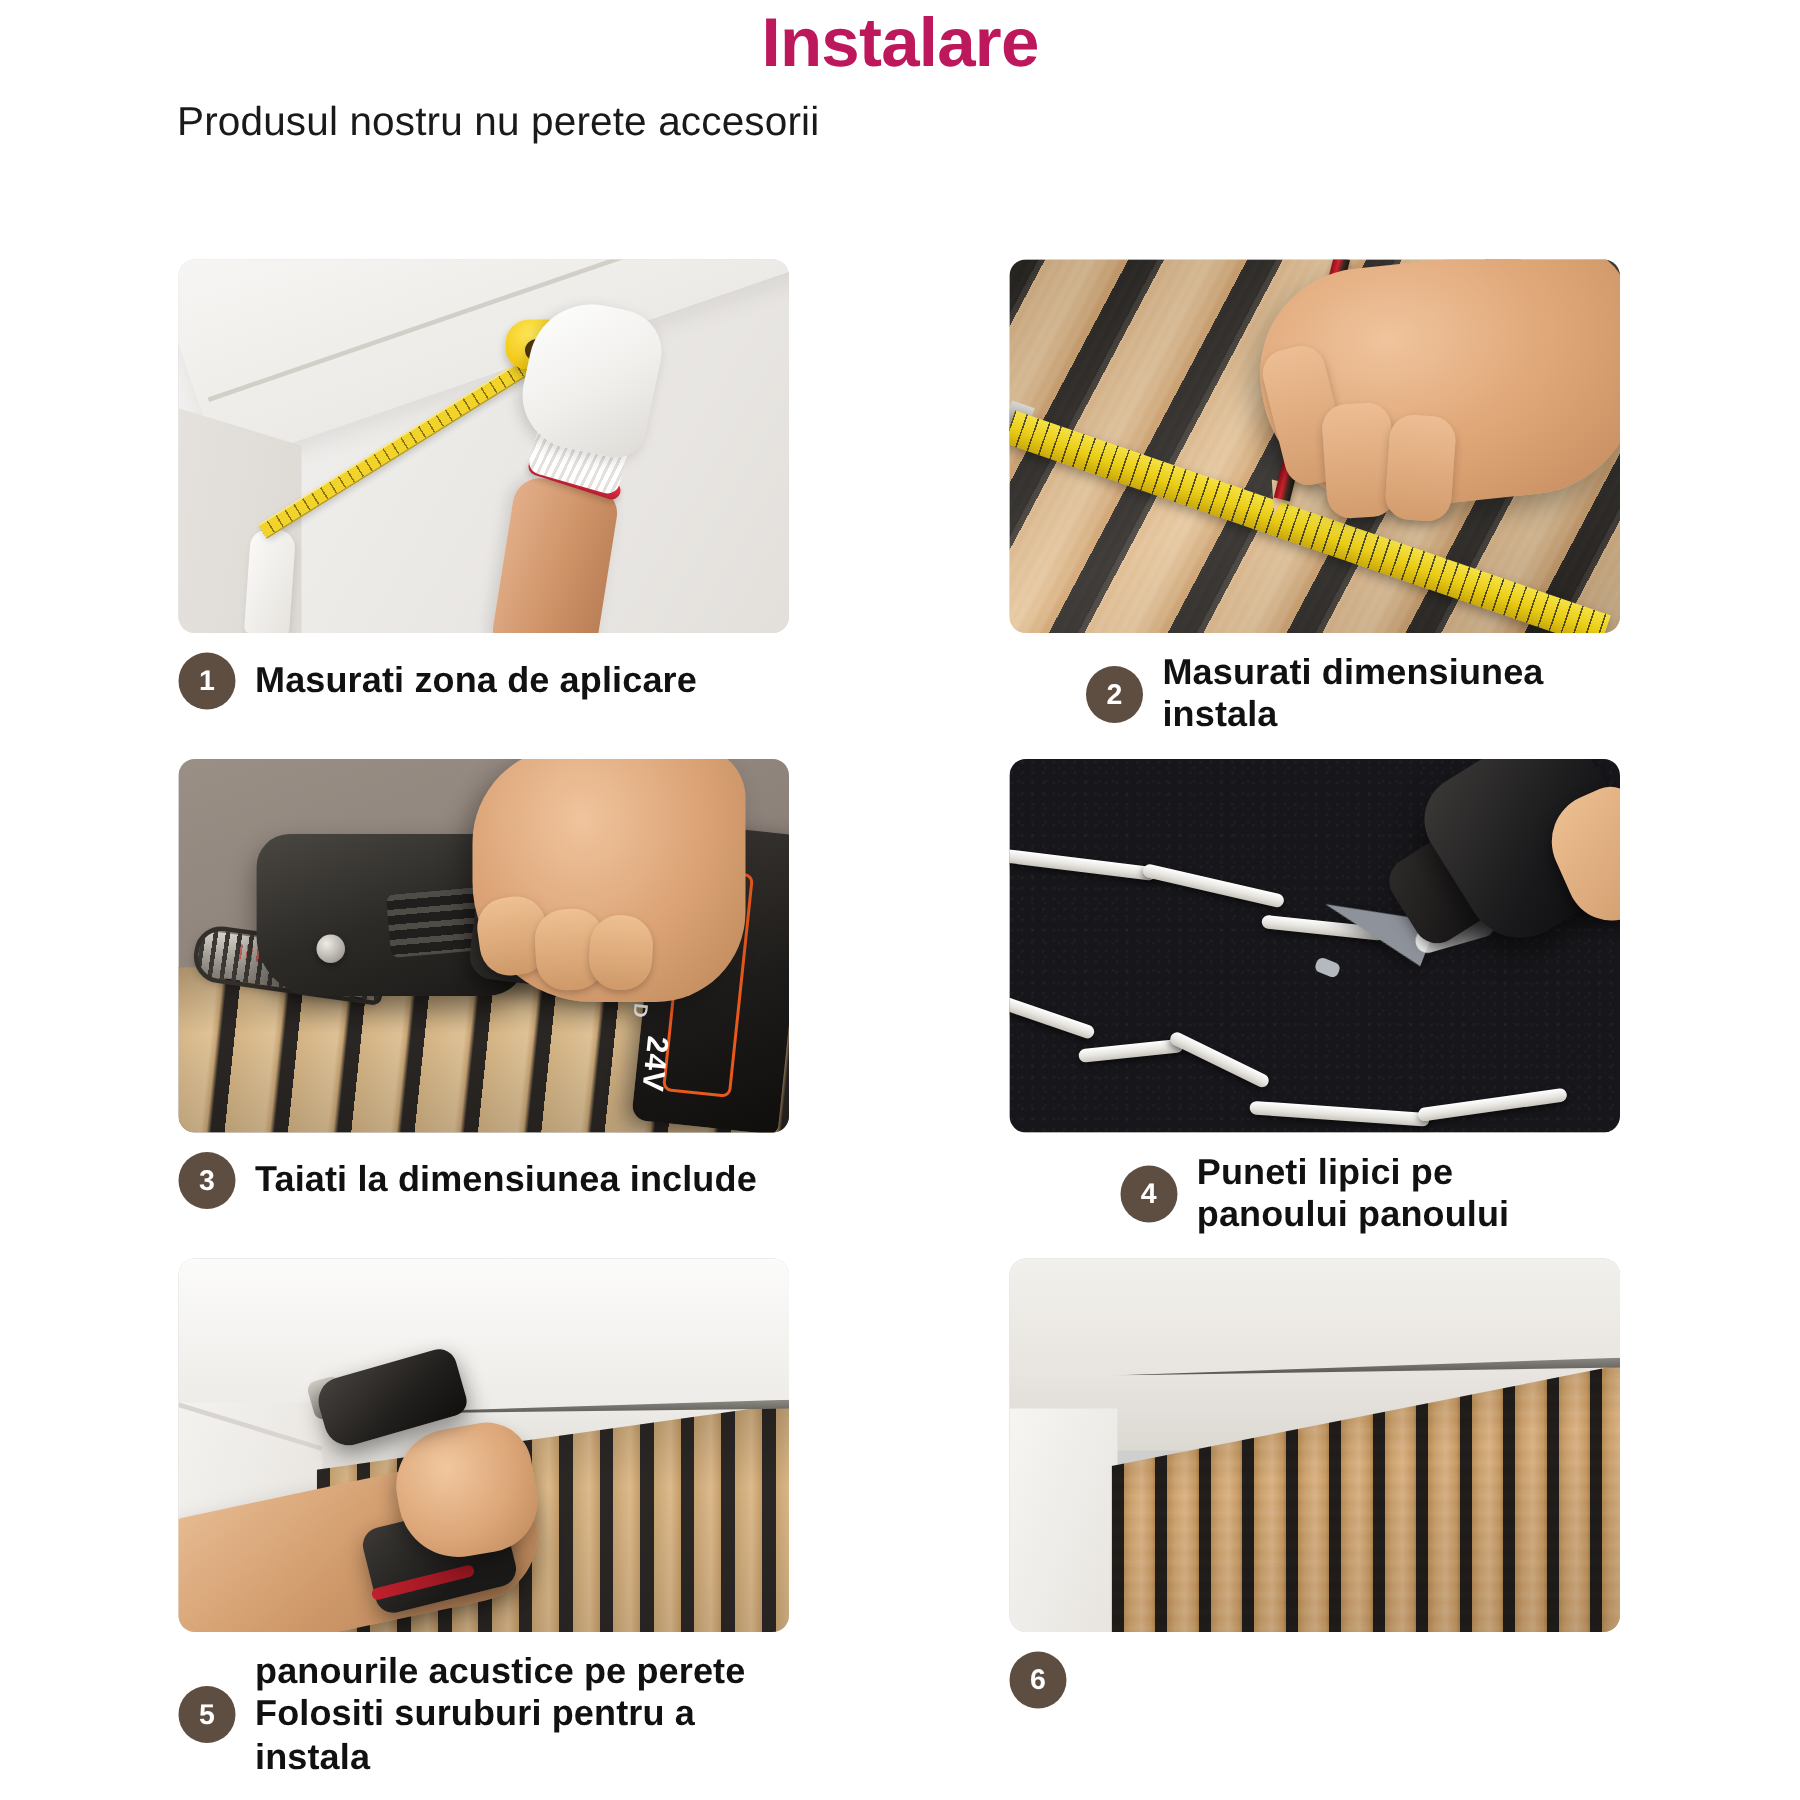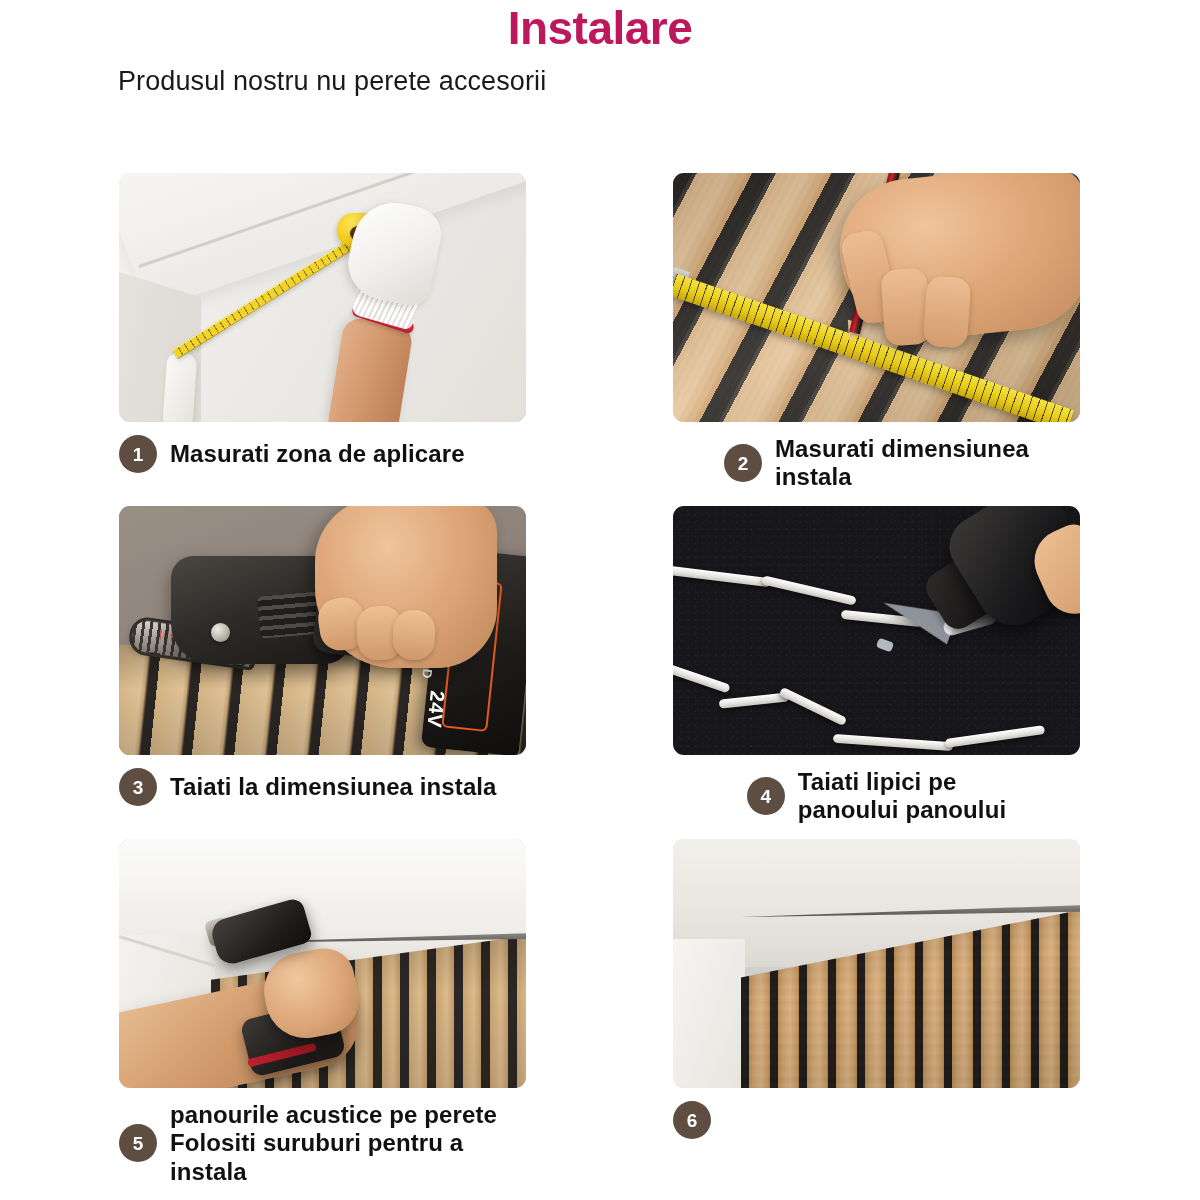--- a/index.html
+++ b/index.html
@@ -545,21 +545,21 @@
           <div class="p3-batt-sq"></div>
           <div class="p3-brand">F.EASY.D</div>
           <div class="p3-volt">24V</div>
           <div class="p3-hand"></div>
           <div class="p3-knuck p3-k1"></div>
           <div class="p3-knuck p3-k2"></div>
           <div class="p3-knuck p3-k3"></div>
         </div>
         <div class="caption">
           <div class="badge">3</div>
-          <div class="caption-text">Taiati la dimensiunea instala</div>
+          <div class="caption-text">Taiati la dimensiunea include</div>
         </div>
       </div>
 
       <div class="cell right">
         <div class="photo">
           <div class="p4-felt"></div>
           <div class="p4-bead p4-b1"></div>
           <div class="p4-bead p4-b2"></div>
           <div class="p4-bead p4-b3"></div>
           <div class="p4-bead p4-b4"></div>
@@ -570,21 +570,21 @@
           <div class="p4-nozzle-tip"></div>
           <div class="p4-nozzle"></div>
           <div class="p4-smear"></div>
           <div class="p4-collar"></div>
           <div class="p4-gun"></div>
           <div class="p4-thumb"></div>
         </div>
         <div class="caption centered">
           <div class="badge">4</div>
           <div class="caption-text two-line">
-            <div>Taiati lipici pe</div>
+            <div>Puneti lipici pe</div>
             <div>panoului panoului</div>
           </div>
         </div>
       </div>
     </div>
 
     <div class="row">
 
       <div class="cell left">
         <div class="photo">

